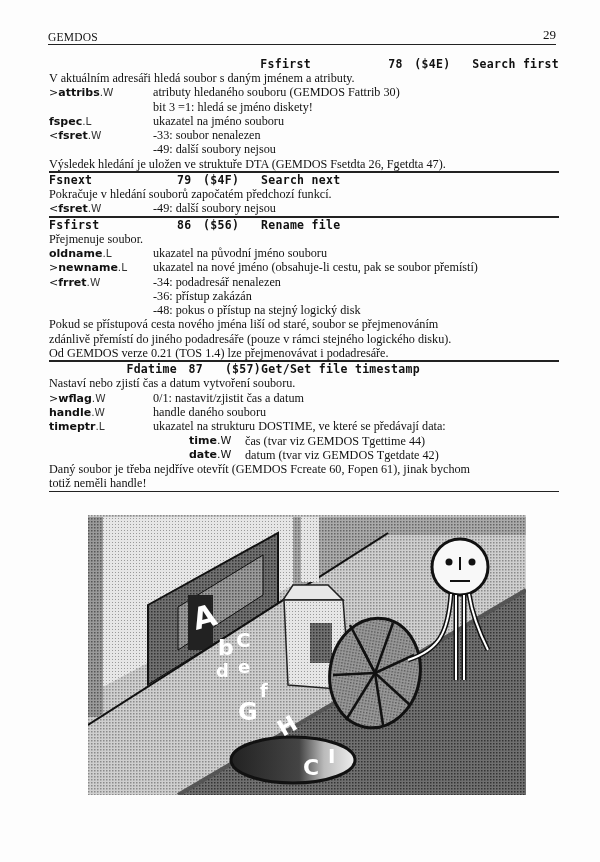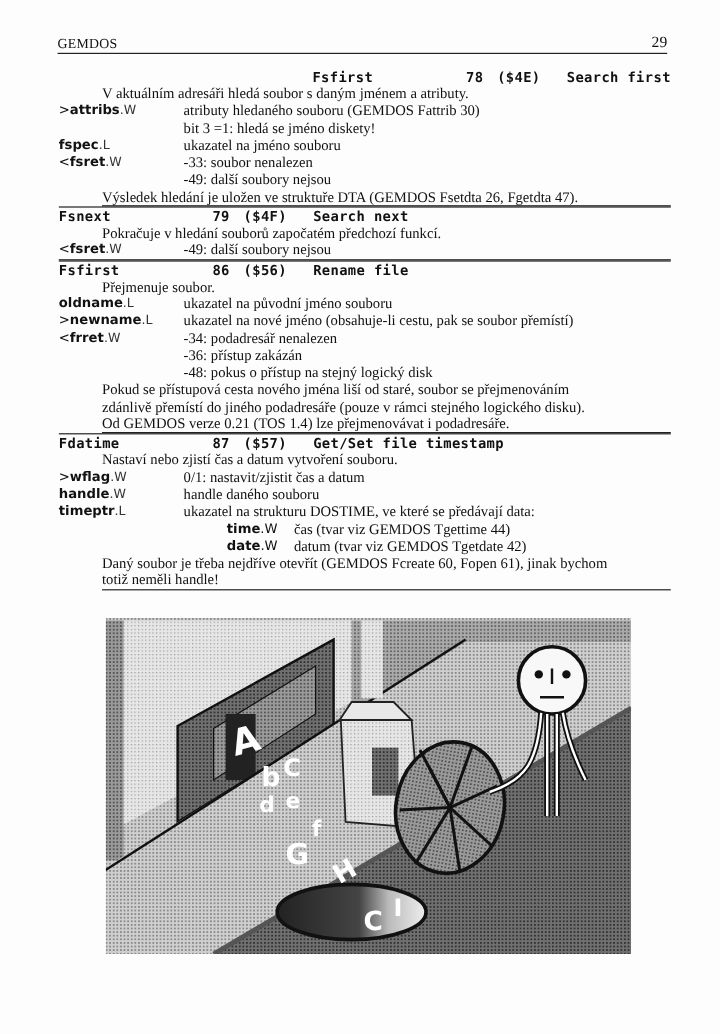--- a/index.html
+++ b/index.html
@@ -20,21 +20,21 @@
   .fhead .fnum { width: 26px; }
   .fhead .fhex { width: 58px; }
   .row { display: flex; height: 14.3px; white-space: nowrap; }
   .param { width: 104px; font-family: "DejaVu Sans", sans-serif; font-size: 11px; }
   .param b { font-weight: bold; }
   .param .suf { font-weight: normal; font-size: 10.5px; color: #333; }
   .desc { white-space: nowrap; }
   .sub { display: flex; height: 14.3px; white-space: nowrap; }
   .sub .sp { width: 140px; }
   .sub .sparam { width: 56px; font-family: "DejaVu Sans", sans-serif; font-size: 11px; }
-  .para { white-space: nowrap; margin-left: 36px; }
+  .para { white-space: nowrap; }
 
   .illus { position: absolute; left: 88px; top: 515px; width: 438px; height: 280px; overflow: hidden; }
   .illus svg { display: block; }
 </style>
 </head>
 <body>
 
 <div class="header">
   <span class="title">GEMDOS</span>
   <span class="pageno">29</span>
@@ -110,21 +110,21 @@
       </div>
       <div class="row">
         <span class="param"></span>
         <span class="desc">-48:  pokus o přístup na stejný logický disk</span>
       </div>
       <div class="para">Pokud se přístupová cesta nového jména liší od staré, soubor se přejmenováním</div>
       <div class="para">zdánlivě přemístí do jiného podadresáře (pouze v rámci stejného logického disku).</div>
       <div class="para" style="border-bottom: 1px solid rgb(34, 34, 34); height: 14.3px;">Od GEMDOS verze 0.21 (TOS 1.4) lze přejmenovávat i podadresáře.</div>
     </div>
     <div class="section">
-      <div class="fhead" style="border-top: 1px solid rgb(34, 34, 34);">
+      <div class="fhead" style="border-top: 1px solid rgb(34, 34, 34); text-align: right;">
         <span class="fname">Fdatime</span>
         <span class="fnum">87</span>
         <span class="fhex">($57)</span>
         <span class="ftitle">Get/Set file timestamp</span>
       </div>
       <div class="para">Nastaví nebo zjistí čas a datum vytvoření souboru.</div>
       <div class="row">
         <span class="param"><span class="pre">&gt;</span><b>wflag</b><span class="suf">.W</span></span>
         <span class="desc">0/1:  nastavit/zjistit čas a datum</span>
       </div>

